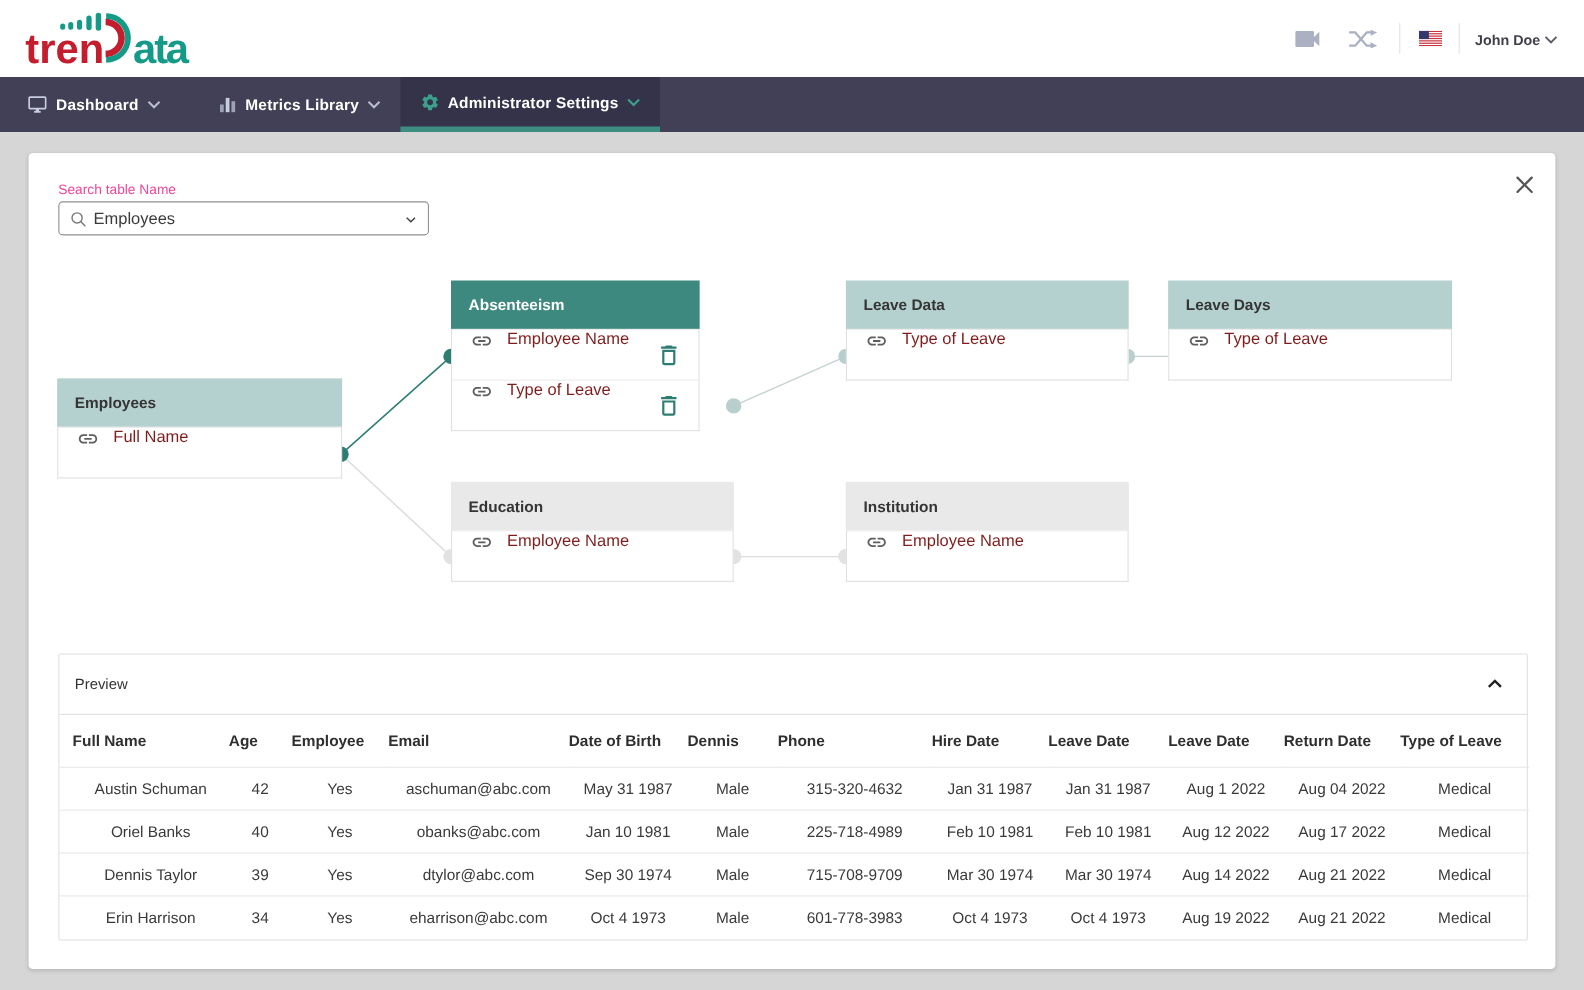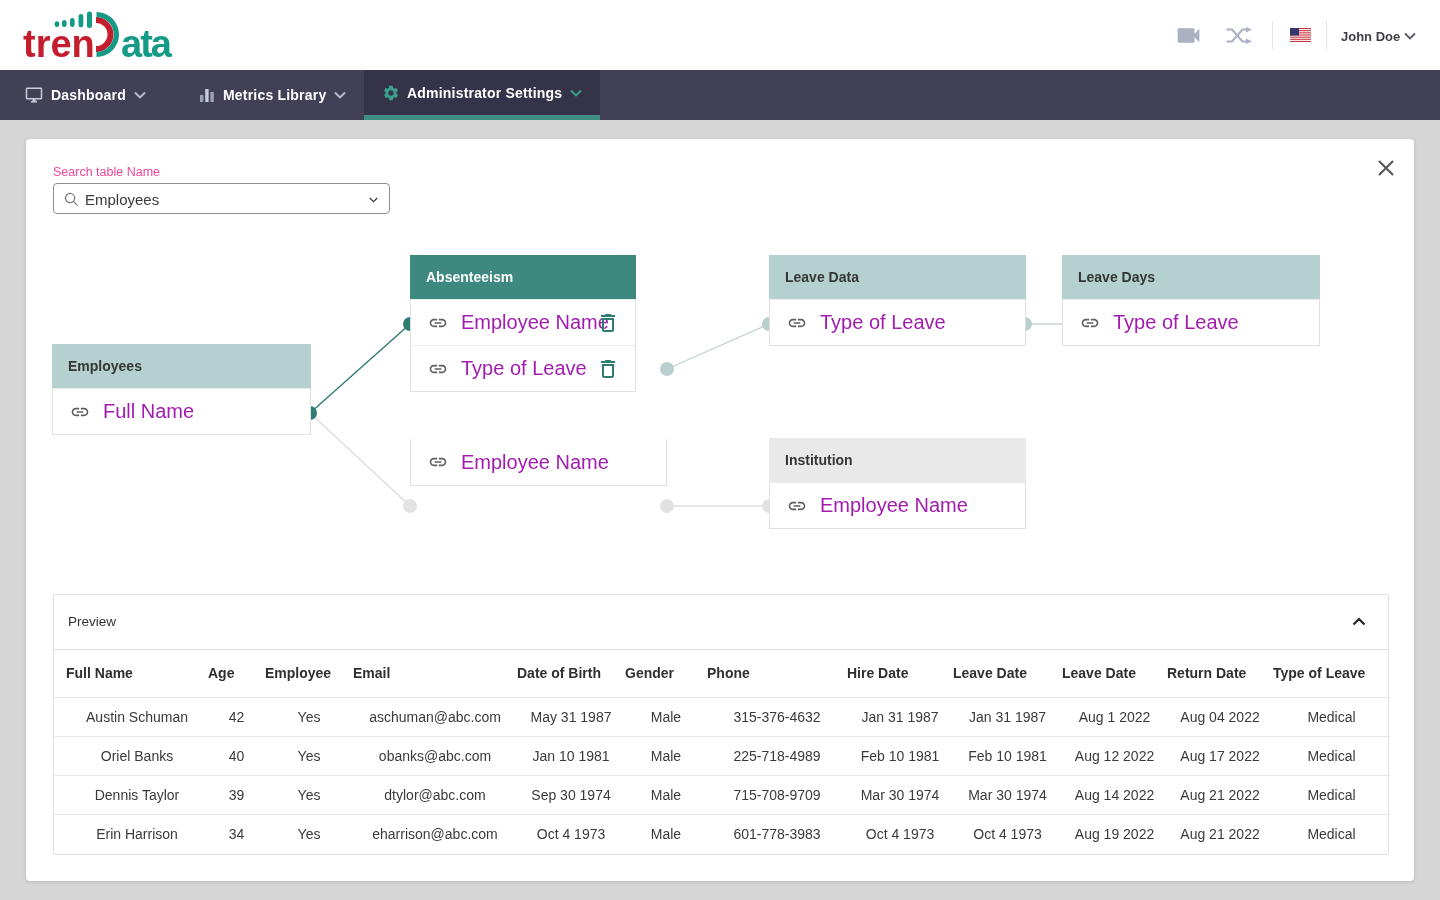--- a/index.html
+++ b/index.html
@@ -27,21 +27,21 @@
 .card { position:absolute; left:26px; top:139px; width:1388px; height:742px; background:#fff; border-radius:4px; box-shadow:0 1px 4px rgba(0,0,0,0.14); }
 .lbl { position:absolute; left:27px; top:26px; font-size:12.5px; color:#ec4899; }
 .select { position:absolute; left:27px; top:44px; width:337px; height:31px; border:1px solid #8f8f8f; border-radius:4px; background:#fff; }
 .select .txt { position:absolute; left:31px; top:7px; font-size:15px; color:#3a3a3a; }
 .closex { position:absolute; right:15px; top:16px; }
 
 
 .dg { position:absolute; left:0; top:0; }
 .tbl { position:absolute; background:#fff; border:1px solid #e0e0e0; border-top:none; }
 .tbl .hdr { height:44px; line-height:44px; padding-left:16px; font-size:14px; font-weight:700; color:#353535; margin:-1px -1px 0 -1px; }
-.tbl .row { height:46px; display:flex; align-items:center; padding-left:17px; font-size:20px; color:#a21caf; border-top:1px solid #ececec; position:relative; }
+.tbl .row { height:46px; display:flex; align-items:flex-start; padding-left:17px; font-size:15px; color:#7f1d1d; border-top:1px solid #ececec; position:relative; }
 .tbl .row:first-of-type { border-top:none; }
 .tbl .row .lnk { margin-right:13px; display:flex; }
 .hdr-sage { background:#b4d1cf; }
 .hdr-teal { background:#3e897f; color:#fff !important; }
 .hdr-gray { background:#e9e9e9; }
 .trash { position:absolute; right:15px; top:10.5px; }
 
 
 .preview { position:absolute; left:27px; top:455px; width:1336px; height:261px; border:1px solid #e0e0e0; border-radius:2px; }
 .preview .ptitle { position:absolute; left:14px; top:19px; font-size:13.5px; color:#333;text-align:right; }
@@ -221,20 +221,21 @@
   <div class="tbl" style="left:1036px; top:117px; width:258px;">
     <div class="hdr hdr-sage">Leave Days</div>
     <div class="row"><span class="lnk">
           <svg width="20" height="20" viewBox="0 0 24 24">
             <path fill="#5f5f5f" d="M3.9 12c0-1.71 1.39-3.1 3.1-3.1h4V7H7c-2.76 0-5 2.24-5 5s2.24 5 5 5h4v-1.9H7c-1.71 0-3.1-1.39-3.1-3.1zM8 13h8v-2H8v2zm9-6h-4v1.9h4c1.71 0 3.1 1.39 3.1 3.1s-1.39 3.1-3.1 3.1h-4V17h4c2.76 0 5-2.24 5-5s-2.24-5-5-5z"></path>
           </svg>
         </span>Type of Leave</div>
   </div>
 
   <div class="tbl" style="left:384px; top:300px; width:257px;">
+    <div class="hdr hdr-gray">Education</div>
     <div class="row"><span class="lnk">
           <svg width="20" height="20" viewBox="0 0 24 24">
             <path fill="#5f5f5f" d="M3.9 12c0-1.71 1.39-3.1 3.1-3.1h4V7H7c-2.76 0-5 2.24-5 5s2.24 5 5 5h4v-1.9H7c-1.71 0-3.1-1.39-3.1-3.1zM8 13h8v-2H8v2zm9-6h-4v1.9h4c1.71 0 3.1 1.39 3.1 3.1s-1.39 3.1-3.1 3.1h-4V17h4c2.76 0 5-2.24 5-5s-2.24-5-5-5z"></path>
           </svg>
         </span>Employee Name</div>
   </div>
 
   <div class="tbl" style="left:743px; top:300px; width:257px;">
     <div class="hdr hdr-gray">Institution</div>
     <div class="row"><span class="lnk">
@@ -265,36 +266,36 @@
           <col style="width:106px">
           <col style="width:117px">
       </colgroup>
       <tbody>
           <tr>
         <th style="padding-left:12px">Full Name</th>
             <th>Age</th>
             <th>Employee</th>
             <th>Email</th>
             <th>Date of Birth</th>
-            <th>Gender</th>
+            <th>Dennis</th>
             <th>Phone</th>
             <th>Hire Date</th>
             <th>Leave Date</th>
             <th>Leave Date</th>
             <th>Return Date</th>
             <th>Type of Leave</th>
       </tr>
       <tr>
         <td style="padding-left:12px">Austin Schuman</td>
             <td>42</td>
             <td>Yes</td>
             <td>aschuman@abc.com</td>
             <td>May 31 1987</td>
             <td>Male</td>
-            <td>315-376-4632</td>
+            <td>315-320-4632</td>
             <td>Jan 31 1987</td>
             <td>Jan 31 1987</td>
             <td>Aug 1 2022</td>
             <td>Aug 04 2022</td>
             <td>Medical</td>
       </tr>
       <tr>
         <td style="padding-left:12px">Oriel Banks</td>
             <td>40</td>
             <td>Yes</td>

